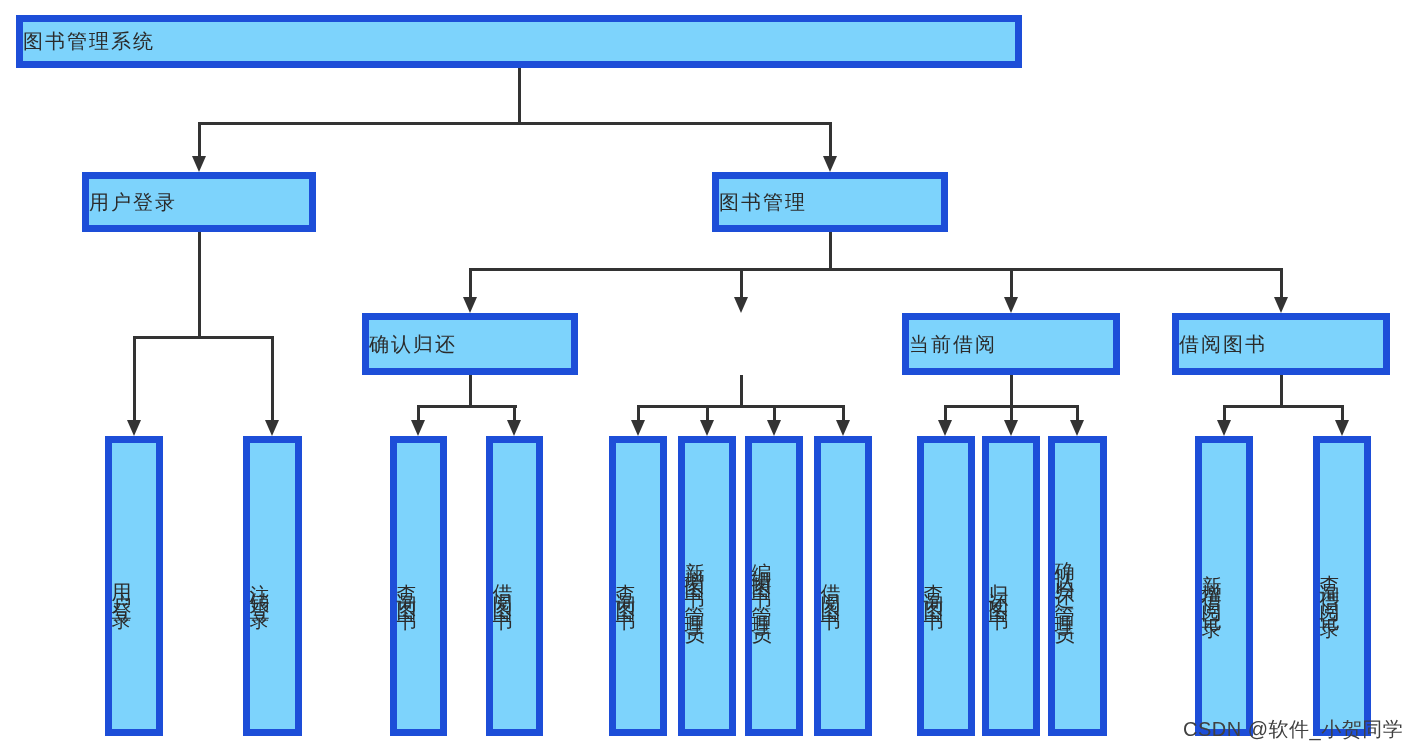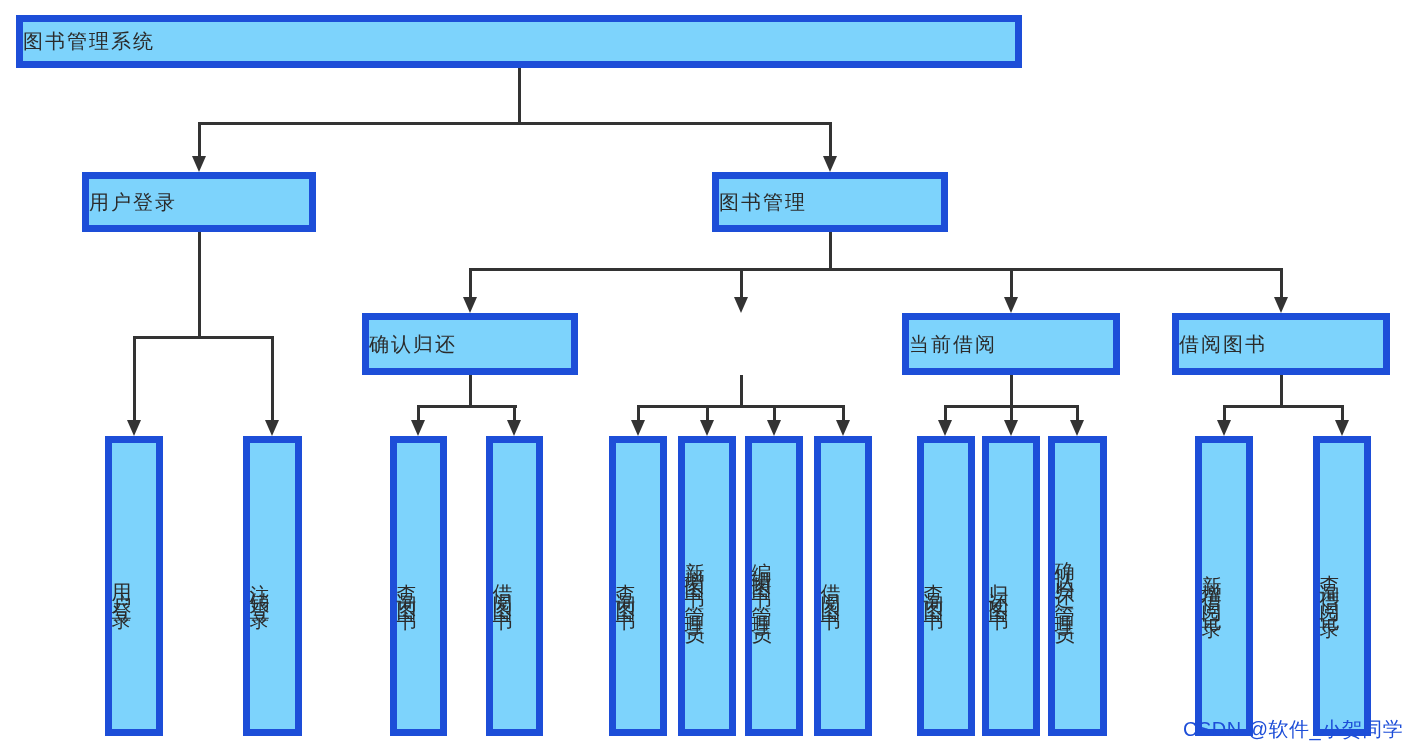--- a/index.html
+++ b/index.html
@@ -47,21 +47,21 @@
     border-left: 7px solid transparent;
     border-right: 7px solid transparent;
     border-top: 16px solid #333333;
   }
   #watermark {
     position: absolute;
     left: 1183px;
     top: 716px;
     font-size: 20px;
     letter-spacing: 0.5px;
-    color: #1d4ed8;
+    color: #404040;
     white-space: nowrap;
     z-index: 6;
   }
 </style>
 </head>
 <body>
 
 <div id="canvas">
 
   <div class="box" style="left:16px; top:15px; width:1006px; height:53px;">

